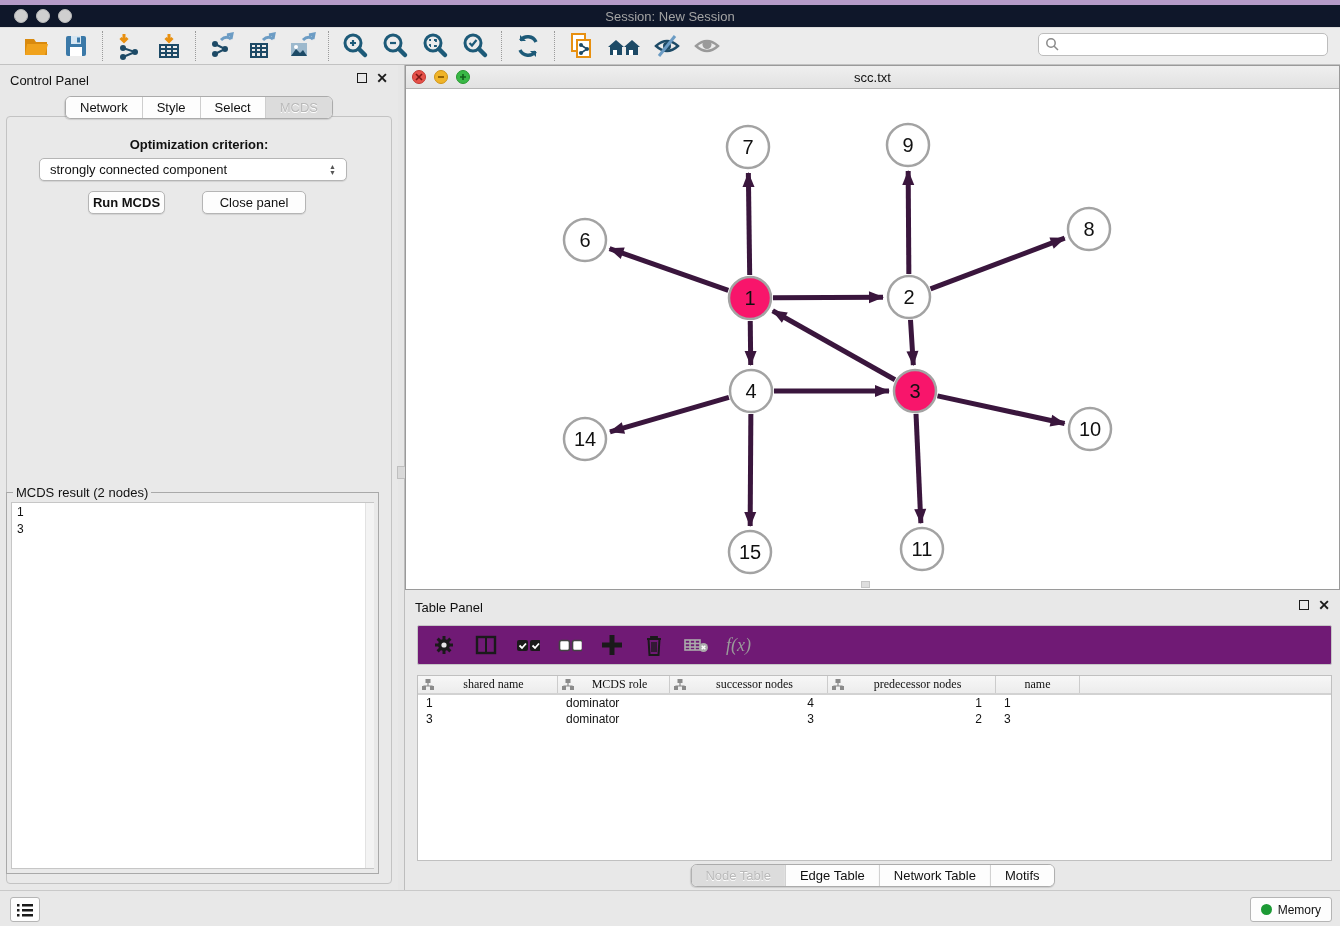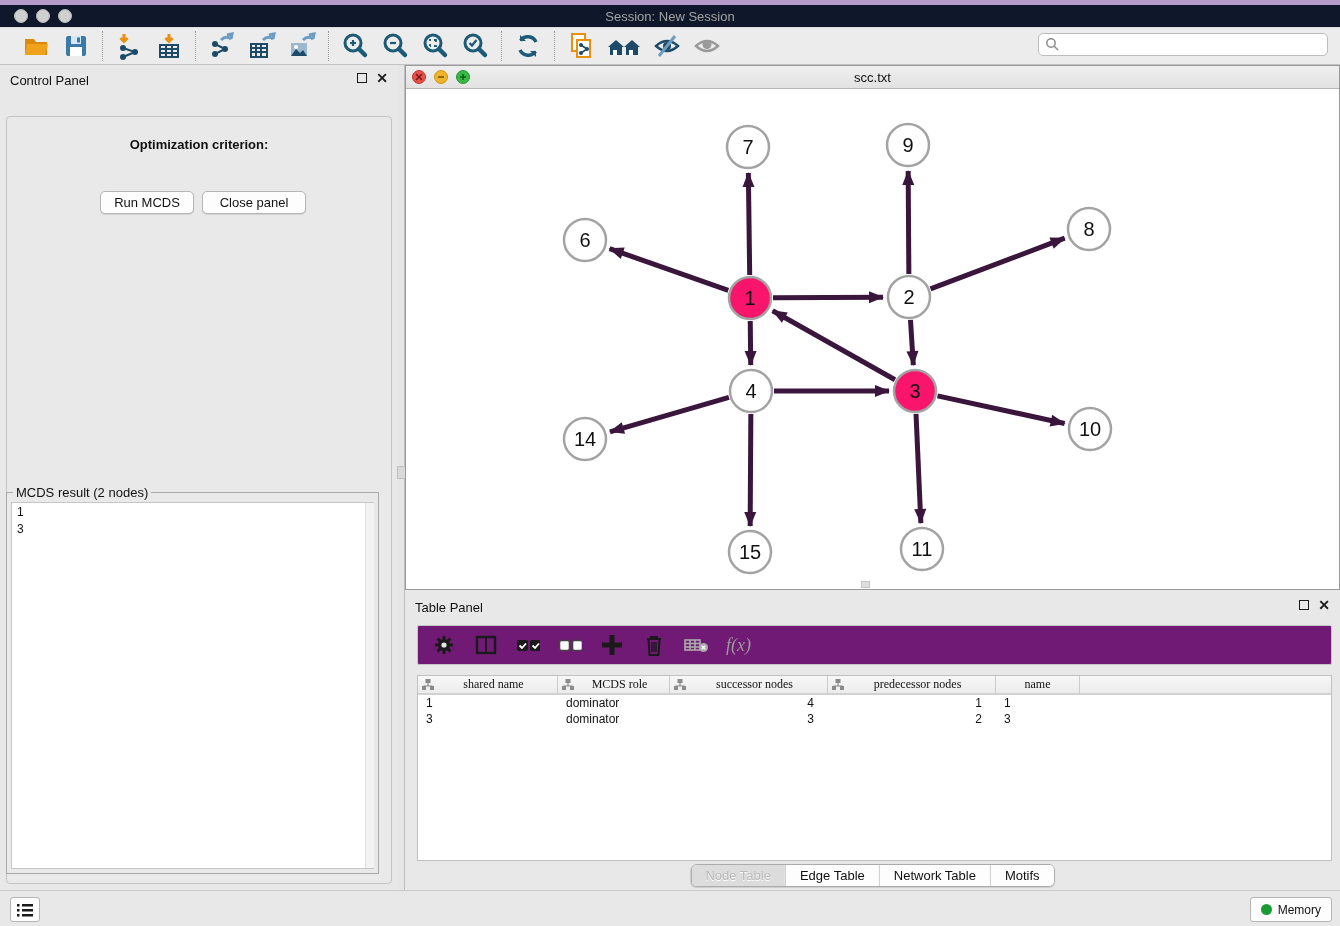--- a/index.html
+++ b/index.html
@@ -239,22 +239,35 @@
   <input value="" style="">
 </div>
 
 <div class="control-panel">
   <div class="panel-title">Control Panel</div>
   <div class="panel-ctrls">
     <div class="float-ic"></div>
     <div class="close-ic">✕</div>
   </div>
   <div class="cp-content"></div>
+  <div class="tabgroup cp-tabs">
+    <div class="tab">Network</div>
+    <div class="tab">Style</div>
+    <div class="tab">Select</div>
+    <div class="tab active">MCDS</div>
+  </div>
   <div class="opt-label">Optimization criterion:</div>
-  <div class="btn" style="left:100px; top:126px; width:94px;">Run MCDS</div>
+  <div class="opt-select">
+    <span>strongly connected component</span>
+    <span class="stepper">
+        <span>▲</span>
+        <span>▼</span>
+      </span>
+  </div>
+  <div class="btn" style="left:88px; top:126px; width:77px;font-weight:bold;">Run MCDS</div>
   <div class="btn" style="left:202px; top:126px; width:104px;">Close panel</div>
   <div class="mcds-result">
     <div class="mcds-legend">MCDS result (2 nodes)</div>
     <div class="mcds-text">1
 3</div>
     <div class="mcds-scroll" style="right:4px; top:10px; bottom:5px;"></div>
   </div>
 </div>
 <div class="v-divider"></div>
 <div class="v-grip"></div>

